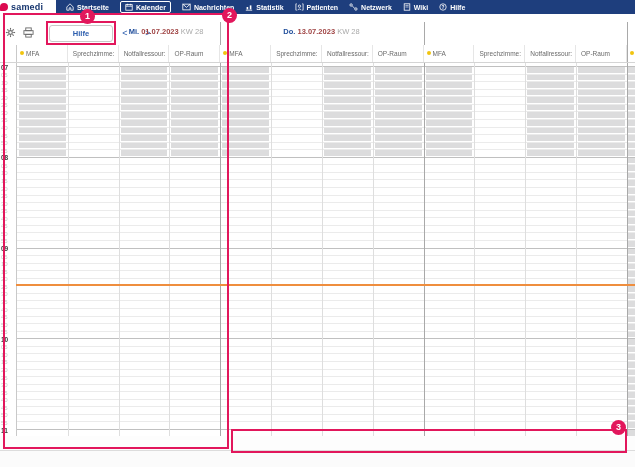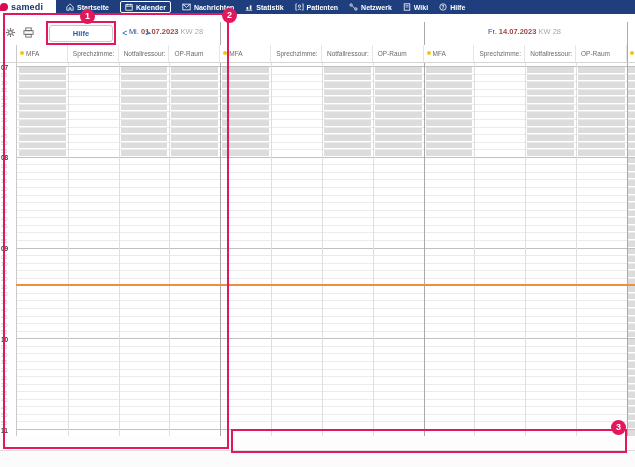--- a/index.html
+++ b/index.html
@@ -21,21 +21,21 @@
   #headerband{position:absolute;left:0;top:14px;width:635px;height:48px;background:#fff;}
   .tool-icon{position:absolute;cursor:pointer;}
   #btn-heute{position:absolute;left:49px;top:11px;width:64px;height:17px;background:#fff;
              border:1px solid #c8c8c8;border-radius:3px;color:#2b5cad;font-size:7.5px;
              font-weight:600;text-align:center;line-height:16px;cursor:pointer;box-sizing:border-box;}
   .chev{position:absolute;top:11px;width:16px;height:17px;color:#2b5cad;font-size:9px;
         text-align:center;line-height:16px;cursor:pointer;}
   #chev-prev{left:117px;} #chev-next{left:140px;}
   .dayhead{position:absolute;top:10px;height:16px;line-height:16px;text-align:center;
            font-size:7.5px;white-space:nowrap;}
-  .dayhead .abbr{color:#1e4c9a;font-weight:normal;}
+  .dayhead .abbr{color:#1e4c9a;font-weight:bold;}
   .dayhead .date{color:#a04545;font-weight:600;}
   .dayhead .week{color:#a9a9a9;}
   #dh0{left:112px;width:108px;} #dh1{left:220px;width:203px;} #dh2{left:423px;width:203px;}
   #hb-bottom{position:absolute;left:0;top:47.5px;width:635px;height:1px;background:#d2d2d2;}
   
   .layer{position:absolute;left:0;top:0;width:635px;height:467px;pointer-events:none;}
   .colhead{position:absolute;top:45px;height:17px;box-sizing:border-box;background:#fff;
            border-right:1px solid #e6e6e6;color:#6a6a6a;font-size:6.5px;line-height:17px;
            padding-left:5px;overflow:hidden;white-space:nowrap;pointer-events:auto;cursor:pointer;}
   .dot{position:absolute;width:4px;height:4px;border-radius:50%;background:#f1c40f;}
@@ -159,23 +159,23 @@
         <rect x="3" y="8" width="6" height="3" fill="none" stroke="#6a6a6a" stroke-width="1"></rect>
       </svg>
     <div id="btn-heute">Hilfe</div>
     <div class="chev" id="chev-prev">&lt;</div>
     <div class="chev" id="chev-next">&gt;</div>
     <div class="dayhead" id="dh0">
       <span class="abbr">Mi.</span>
       <span class="date">01.07.2023</span>
       <span class="week">KW 28</span>
     </div>
-    <div class="dayhead" id="dh2">
-      <span class="abbr">Fr.</span>
-      <span class="date">14.07.2023</span>
+    <div class="dayhead" id="dh1">
+      <span class="abbr">Do.</span>
+      <span class="date">13.07.2023</span>
       <span class="week">KW 28</span>
     </div>
     <div id="hb-bottom"></div>
   </div>
 
   <div class="layer" id="gridlayer">
       <div class="closed" style="left: 19px; top: 66px; width: 46.825px; height: 90.75px;"></div>
       <div class="closed" style="left: 120.65px; top: 66px; width: 46.825px; height: 90.75px;"></div>
       <div class="closed" style="left: 171.475px; top: 66px; width: 46.825px; height: 90.75px;"></div>
       <div class="closed" style="left: 222.3px; top: 66px; width: 46.825px; height: 90.75px;"></div>

